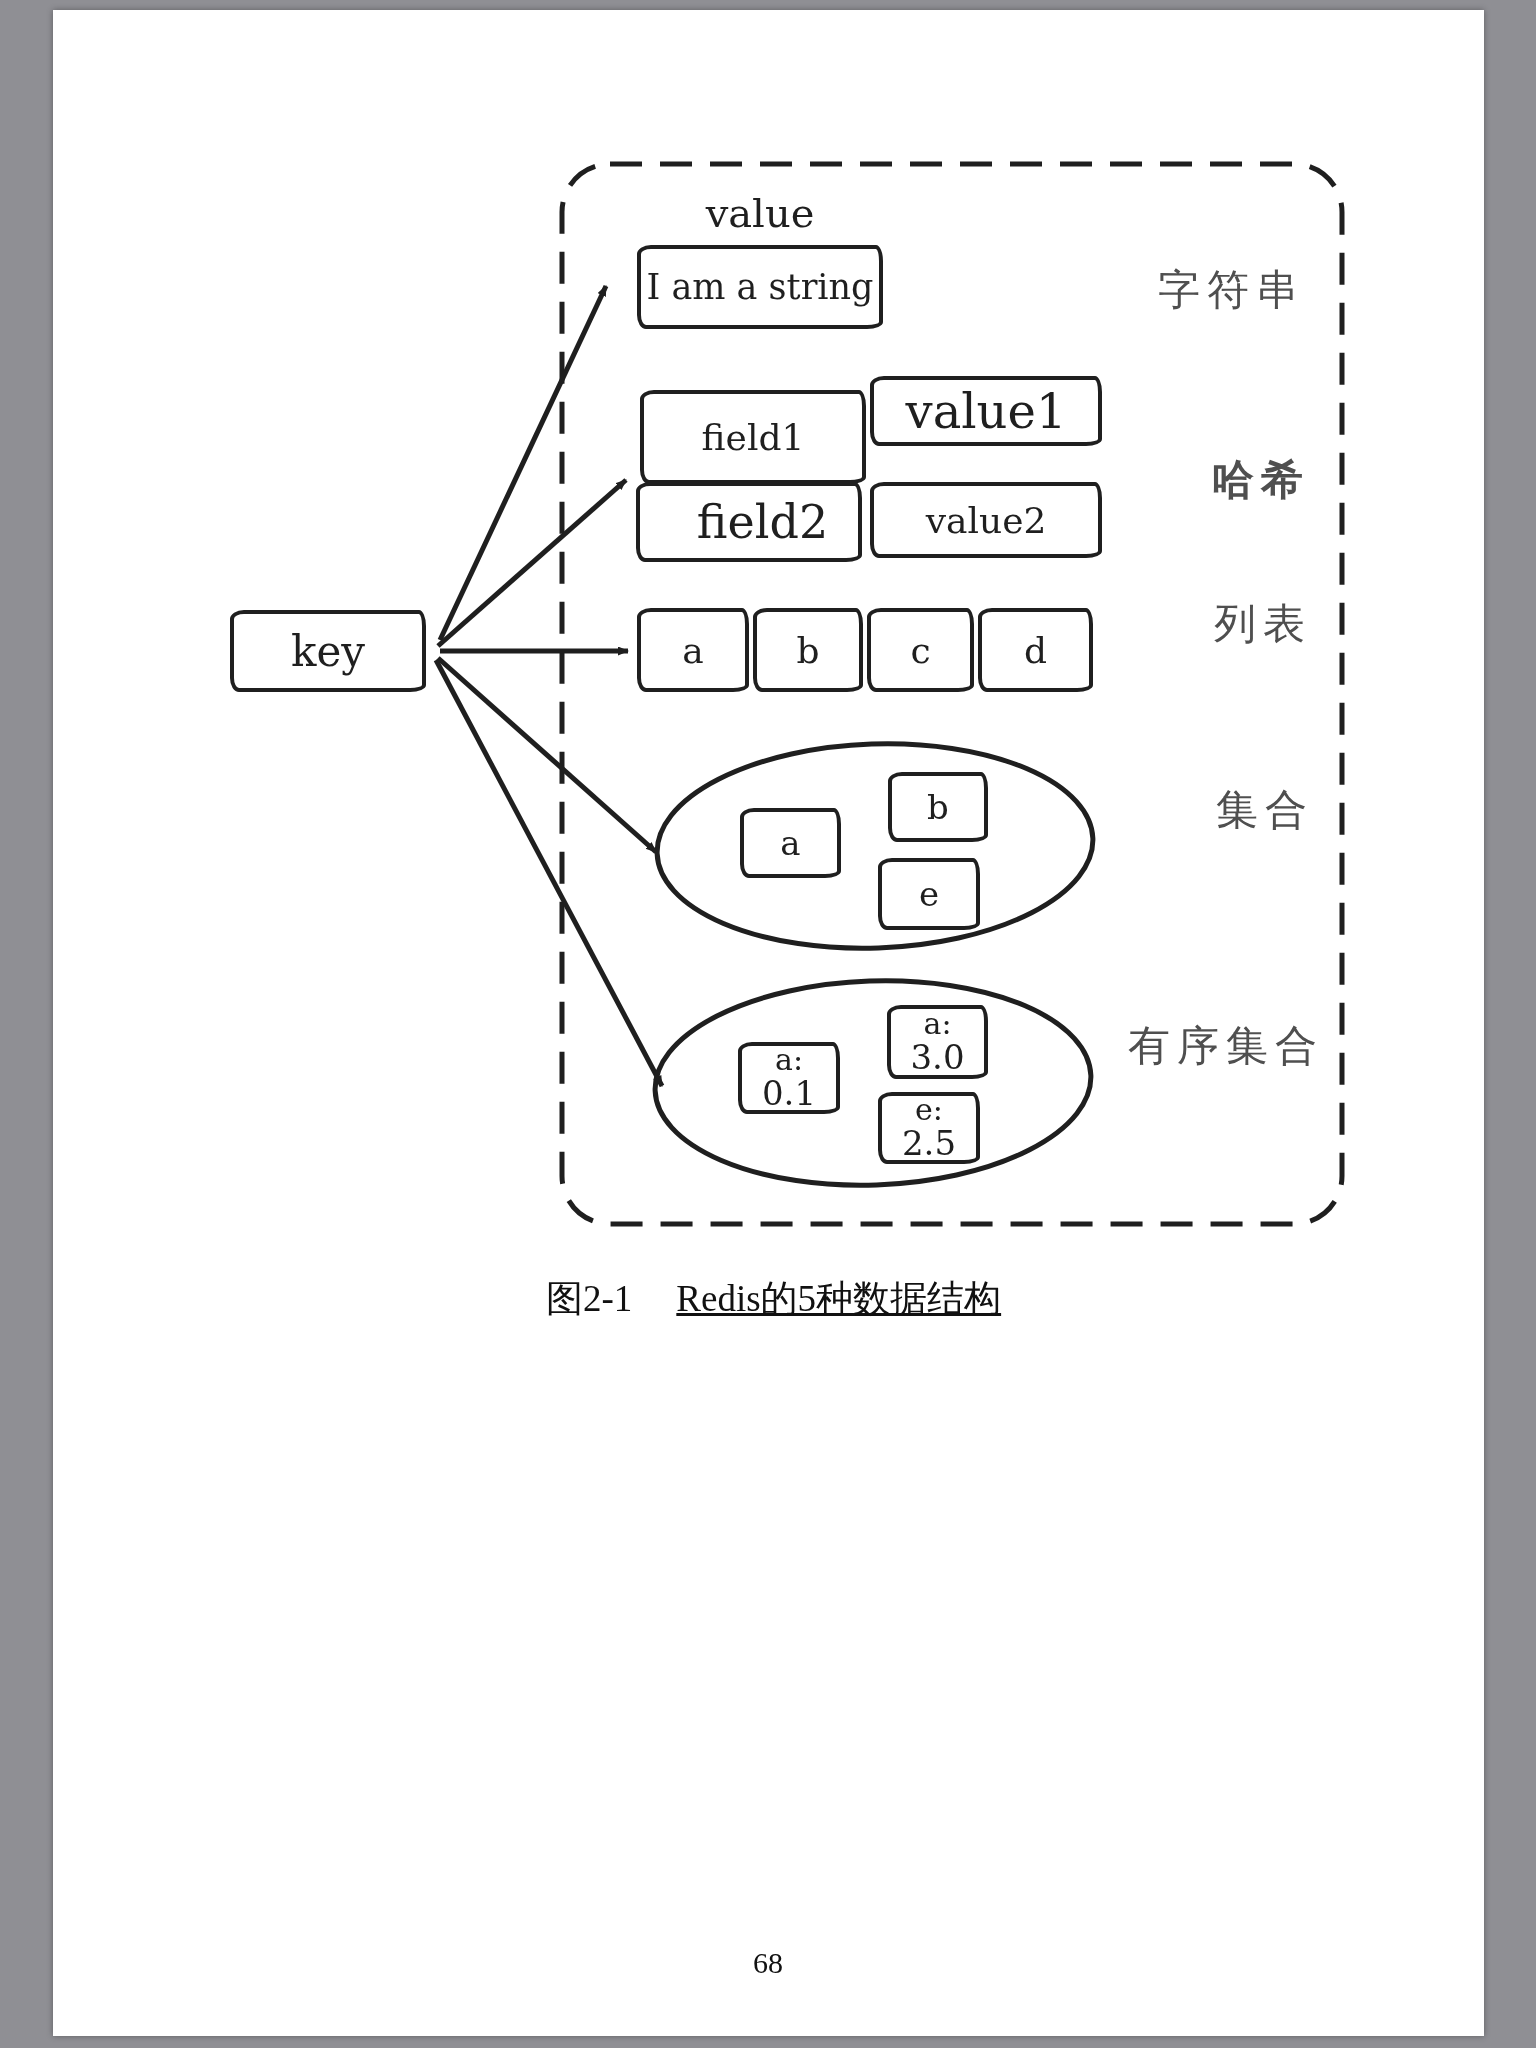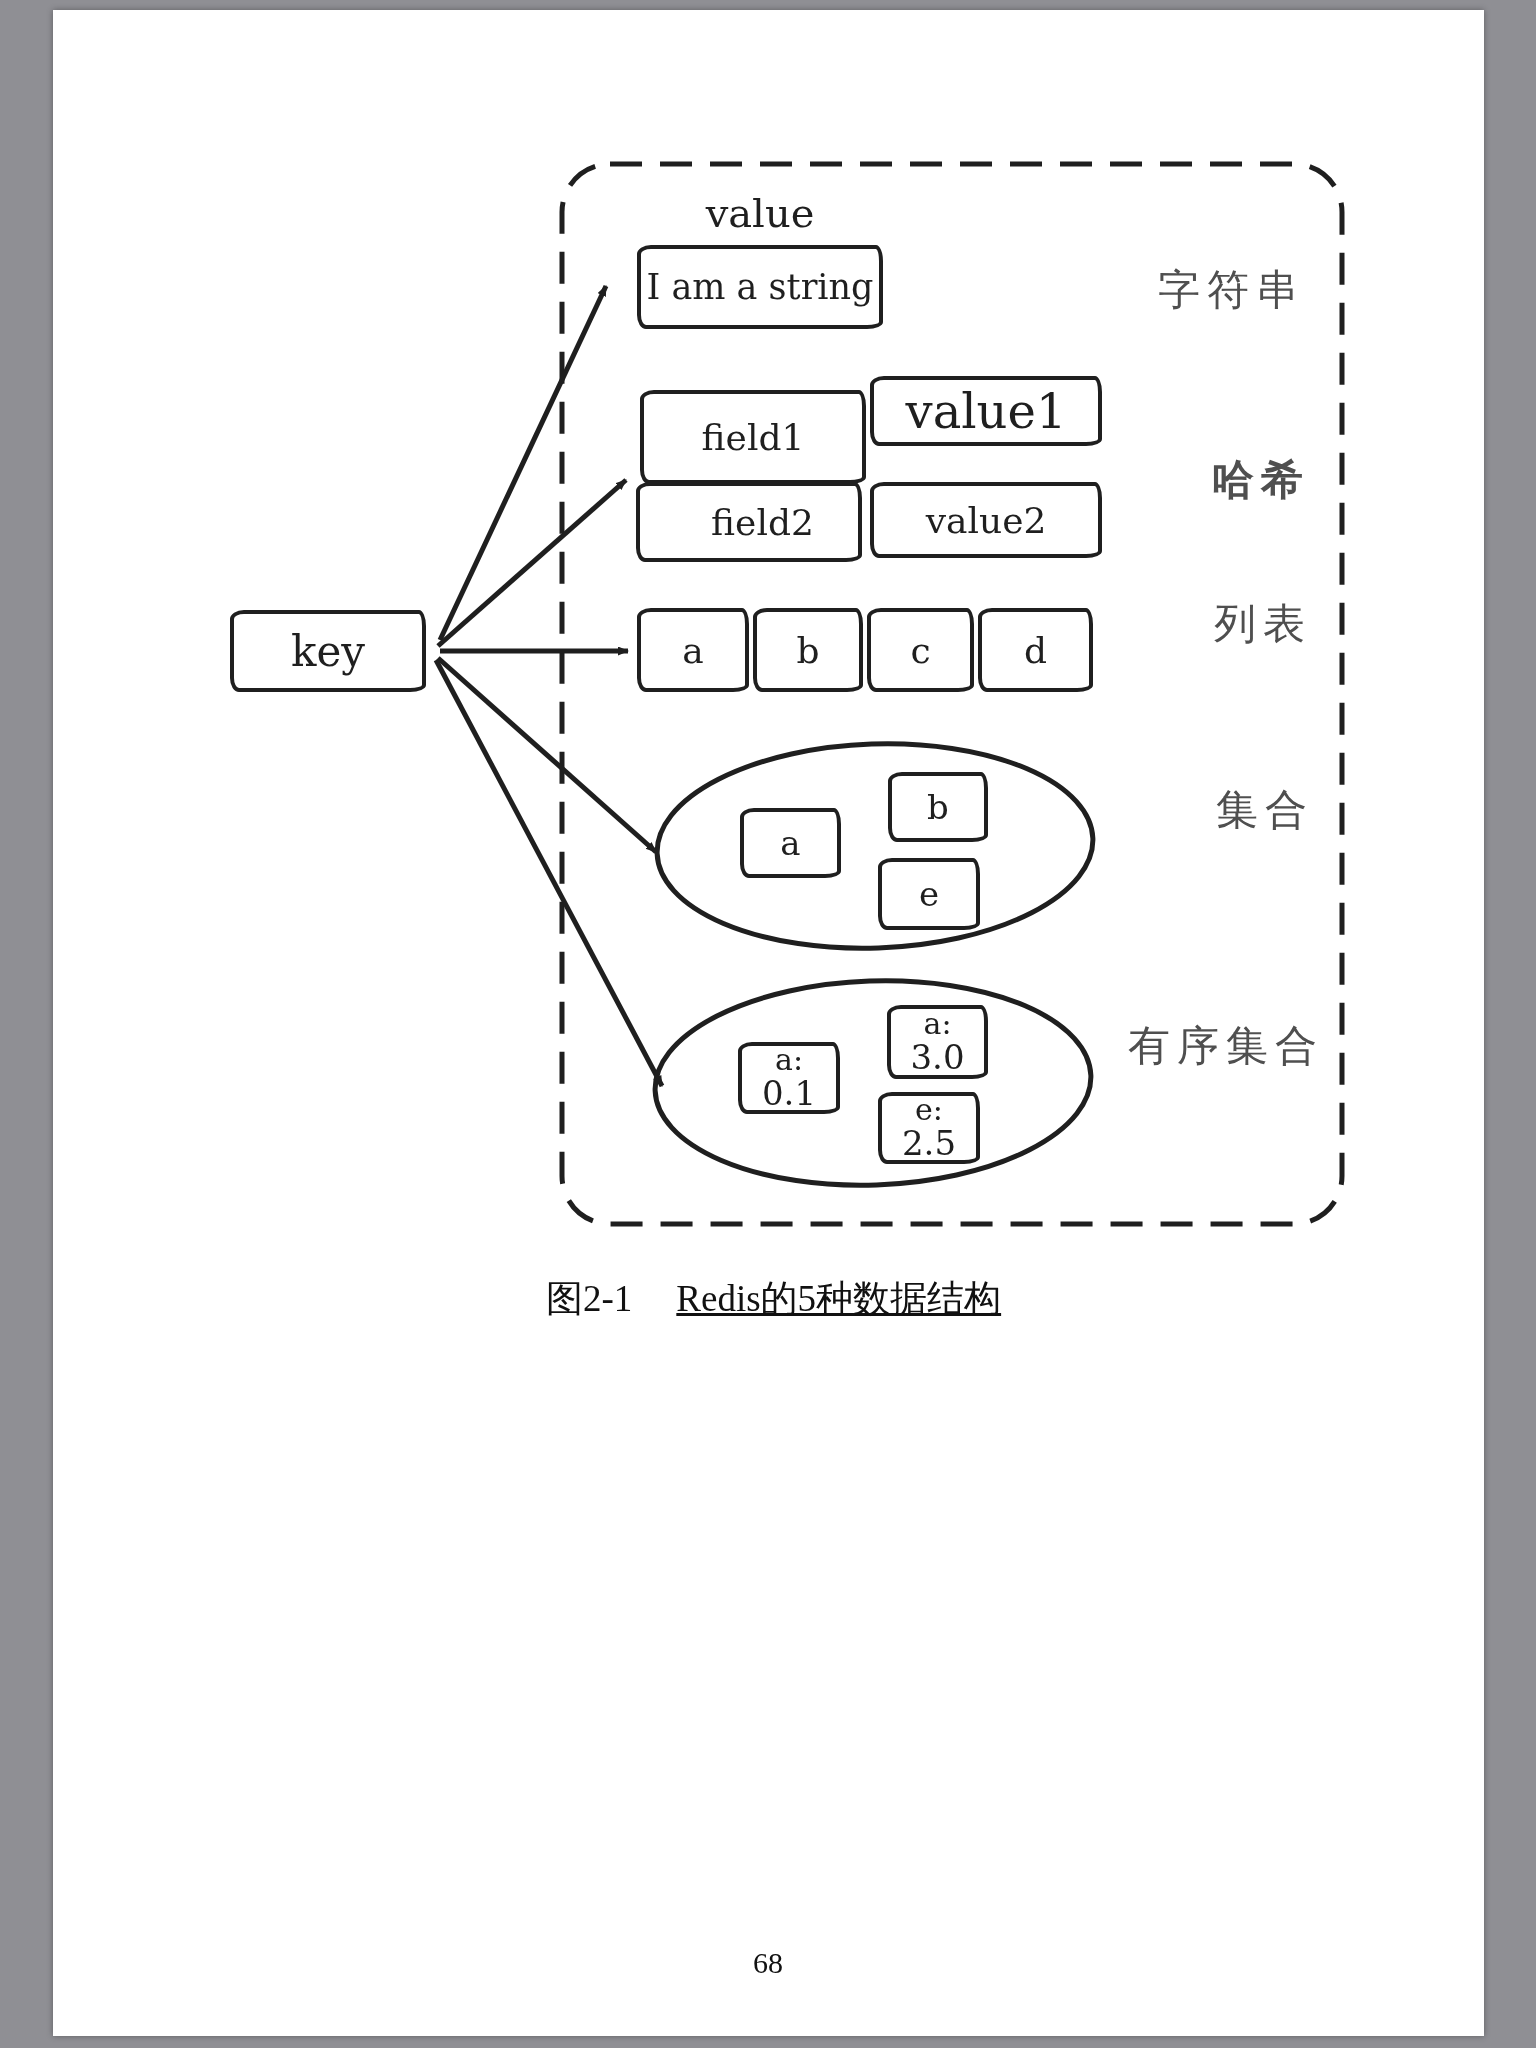--- a/index.html
+++ b/index.html
@@ -83,21 +83,21 @@
 
   <div class="plain-label" style="left:640px;top:190px;width:240px;font-size:40px;">value</div>
 
   <div class="hbox" style="left:230px;top:610px;width:196px;height:82px;font-size:42px;">key</div>
 
   <div class="hbox" style="left:637px;top:245px;width:246px;height:84px;font-size:35px;">I am a string</div>
   <div class="cjk-label" style="left:1158px;top:262px;font-size:42px;">字符串</div>
 
   <div class="hbox" style="left:640px;top:390px;width:226px;height:94px;font-size:36px;">field1</div>
   <div class="hbox" style="left:870px;top:376px;width:232px;height:70px;font-size:48px;">value1</div>
-  <div class="hbox" style="left:636px;top:482px;width:226px;height:80px;font-size:36px;padding-left:27px;">field2</div>
+  <div class="hbox" style="left:636px;top:482px;width:226px;height:80px;font-size:46px;padding-left:27px;">field2</div>
   <div class="hbox" style="left:870px;top:482px;width:232px;height:76px;font-size:36px;">value2</div>
   <div class="cjk-label" style="left:1212px;top:452px;font-size:42px;font-weight:bold;">哈希</div>
 
   <div class="hbox" style="left:637px;top:608px;width:112px;height:84px;font-size:36px;">a</div>
   <div class="hbox" style="left:753px;top:608px;width:110px;height:84px;font-size:36px;">b</div>
   <div class="hbox" style="left:867px;top:608px;width:107px;height:84px;font-size:36px;">c</div>
   <div class="hbox" style="left:978px;top:608px;width:115px;height:84px;font-size:36px;">d</div>
   <div class="cjk-label" style="left:1214px;top:596px;font-size:42px;">列表</div>
 
   <div class="hbox" style="left:740px;top:808px;width:101px;height:70px;font-size:34px;">a</div>

